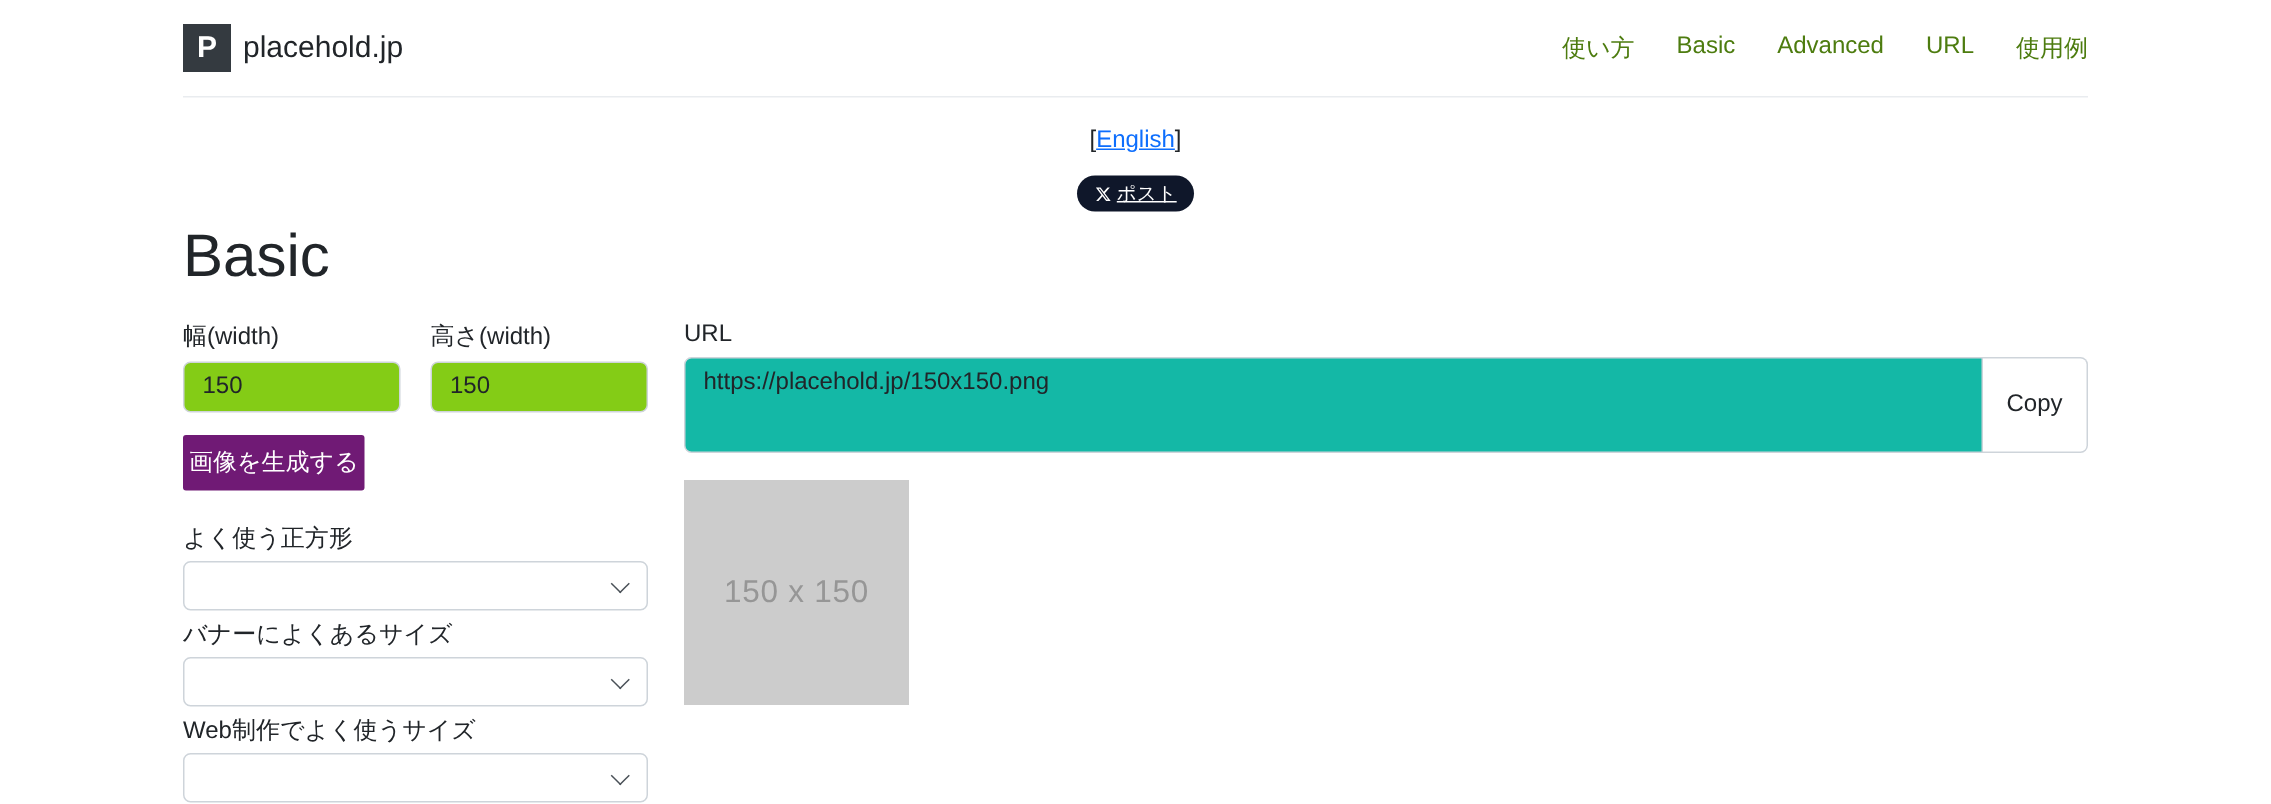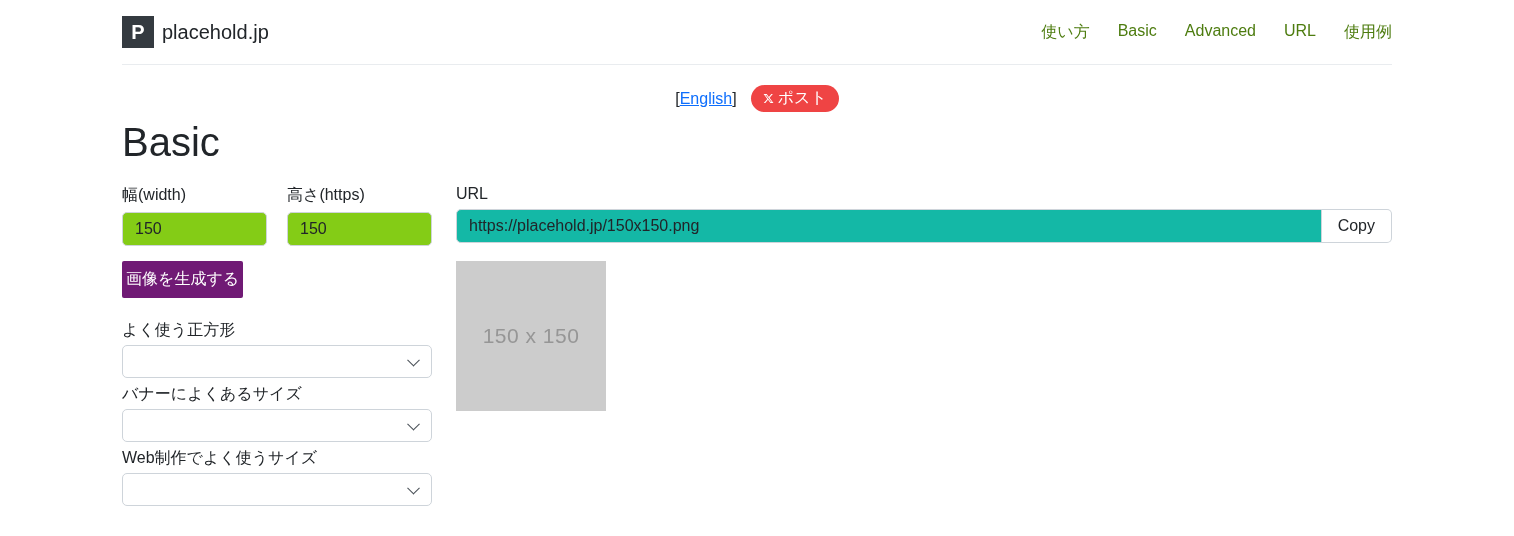--- a/index.html
+++ b/index.html
@@ -4,42 +4,42 @@
 <style>
 * { box-sizing: border-box; margin: 0; padding: 0; }
 body { font-family: -apple-system, BlinkMacSystemFont, "Segoe UI", "Hiragino Sans", "Hiragino Kaku Gothic ProN", Meiryo, sans-serif; background: #fff; color: #212529; }
 .container { max-width: 1300px; margin: 0 auto; padding: 0 15px; }
 .navbar { display: flex; align-items: center; justify-content: space-between; padding: 16px 0; border-bottom: 1px solid #e9ecef; }
 .brand { display: flex; align-items: center; gap: 8px; }
 .brand-icon { width: 32px; height: 32px; background: #343a40; color: #fff; display: inline-flex; align-items: center; justify-content: center; font-weight: 600; font-size: 20px; }
 .brand-text { font-size: 20px; color: #212529; }
 .nav-links { display: flex; gap: 28px; }
 .nav-link { color: #4d7c0f; text-decoration: none; font-size: 16px; }
-.top-actions { display: flex; align-items: center; justify-content: center; gap: 14px; margin-top: 20px; margin-bottom: 8px; }
+.top-actions { display: flex; align-items: center; justify-content: center; gap: 14px; margin-top: 20px; margin-bottom: 8px; flex-direction: column; }
 .lang-switch { font-size: 16px; color: #212529; }
 .lang-switch a { color: #0d6efd; text-decoration: underline; }
-.post-btn { background: #ef4444; color: #fff; border-radius: 14px; padding: 3px 12px; font-size: 16px; display: inline-flex; align-items: center; gap: 4px; border: none; cursor: pointer; }
+.post-btn { background: #0f172a; color: #fff; border-radius: 14px; padding: 3px 12px; font-size: 13px; display: inline-flex; align-items: center; gap: 4px; border: none; cursor: pointer; text-decoration: underline; }
 .post-btn svg { width: 11px; height: 11px; fill: #fff; }
 h2.page-title { font-size: 40px; font-weight: 500; margin: 6px 0 20px 0; }
 .main-row { display: flex; gap: 24px; align-items: flex-start; }
 .left-col { width: 310px; flex-shrink: 0; }
 .right-col { flex: 1; }
 .size-inputs { display: flex; gap: 20px; margin-bottom: 15px; }
 .size-group { flex: 1; }
 .form-label { font-size: 16px; margin-bottom: 6px; display: block; }
 .form-input { width: 100%; padding: 7px 12px; font-size: 16px; border: 1px solid #ced4da; border-radius: 5px; background: #84cc16; color: #212529; }
 .form-select { width: 100%; padding: 7px 34px 7px 12px; font-size: 16px; border: 1px solid #ced4da; border-radius: 5px; background: #fff; appearance: none; position: relative; }
 .select-wrap { position: relative; margin-bottom: 6px; }
 .select-wrap::after { content: ""; position: absolute; right: 14px; top: 50%; width: 8px; height: 8px; border-right: 1.5px solid #495057; border-bottom: 1.5px solid #495057; transform: translateY(-70%) rotate(45deg); pointer-events: none; }
 .btn-primary { background: #701a75; color: #fff; border: none; padding: 8px 4px; font-size: 16px; border-radius: 2px; cursor: pointer; margin-bottom: 16px; }
 .preset-label { font-size: 16px; margin-bottom: 4px; margin-top: 6px; display: block; }
 .url-group { margin-bottom: 18px; }
 .url-row { display: flex; }
 .url-display { flex: 1; padding: 7px 12px; font-size: 16px; border: 1px solid #ced4da; border-radius: 5px 0 0 5px; background: #14b8a6; color: #212529; }
-.copy-btn { padding: 7px 16px; font-size: 16px; border: 1px solid #ced4da; border-left: none; border-radius: 0 5px 5px 0; background: #fff; cursor: pointer; color: #212529; }
+.copy-btn { padding: 22px 16px; font-size: 16px; border: 1px solid #ced4da; border-left: none; border-radius: 0 5px 5px 0; background: #fff; cursor: pointer; color: #212529; }
 .preview { width: 150px; height: 150px; background: #cccccc; display: flex; align-items: center; justify-content: center; color: #969696; font-size: 21px; letter-spacing: 0.5px; text-align: center; }
 </style>
 </head>
 <body>
 
 <div class="container">
   <nav class="navbar">
     <div class="brand">
       <span class="brand-icon">P</span>
       <span class="brand-text">placehold.jp</span>
@@ -68,21 +68,21 @@
   <h2 class="page-title">Basic</h2>
 
   <div class="main-row">
     <div class="left-col">
       <div class="size-inputs">
         <div class="size-group">
           <label class="form-label">幅(width)</label>
           <input type="text" class="form-input" value="150" style="">
         </div>
         <div class="size-group">
-          <label class="form-label">高さ(https)</label>
+          <label class="form-label">高さ(width)</label>
           <input type="text" class="form-input" value="150" style="">
         </div>
       </div>
       <button class="btn-primary">画像を生成する</button>
 
       <label class="preset-label">よく使う正方形</label>
       <div class="select-wrap">
         <select class="form-select"><option></option></select>
       </div>
 

